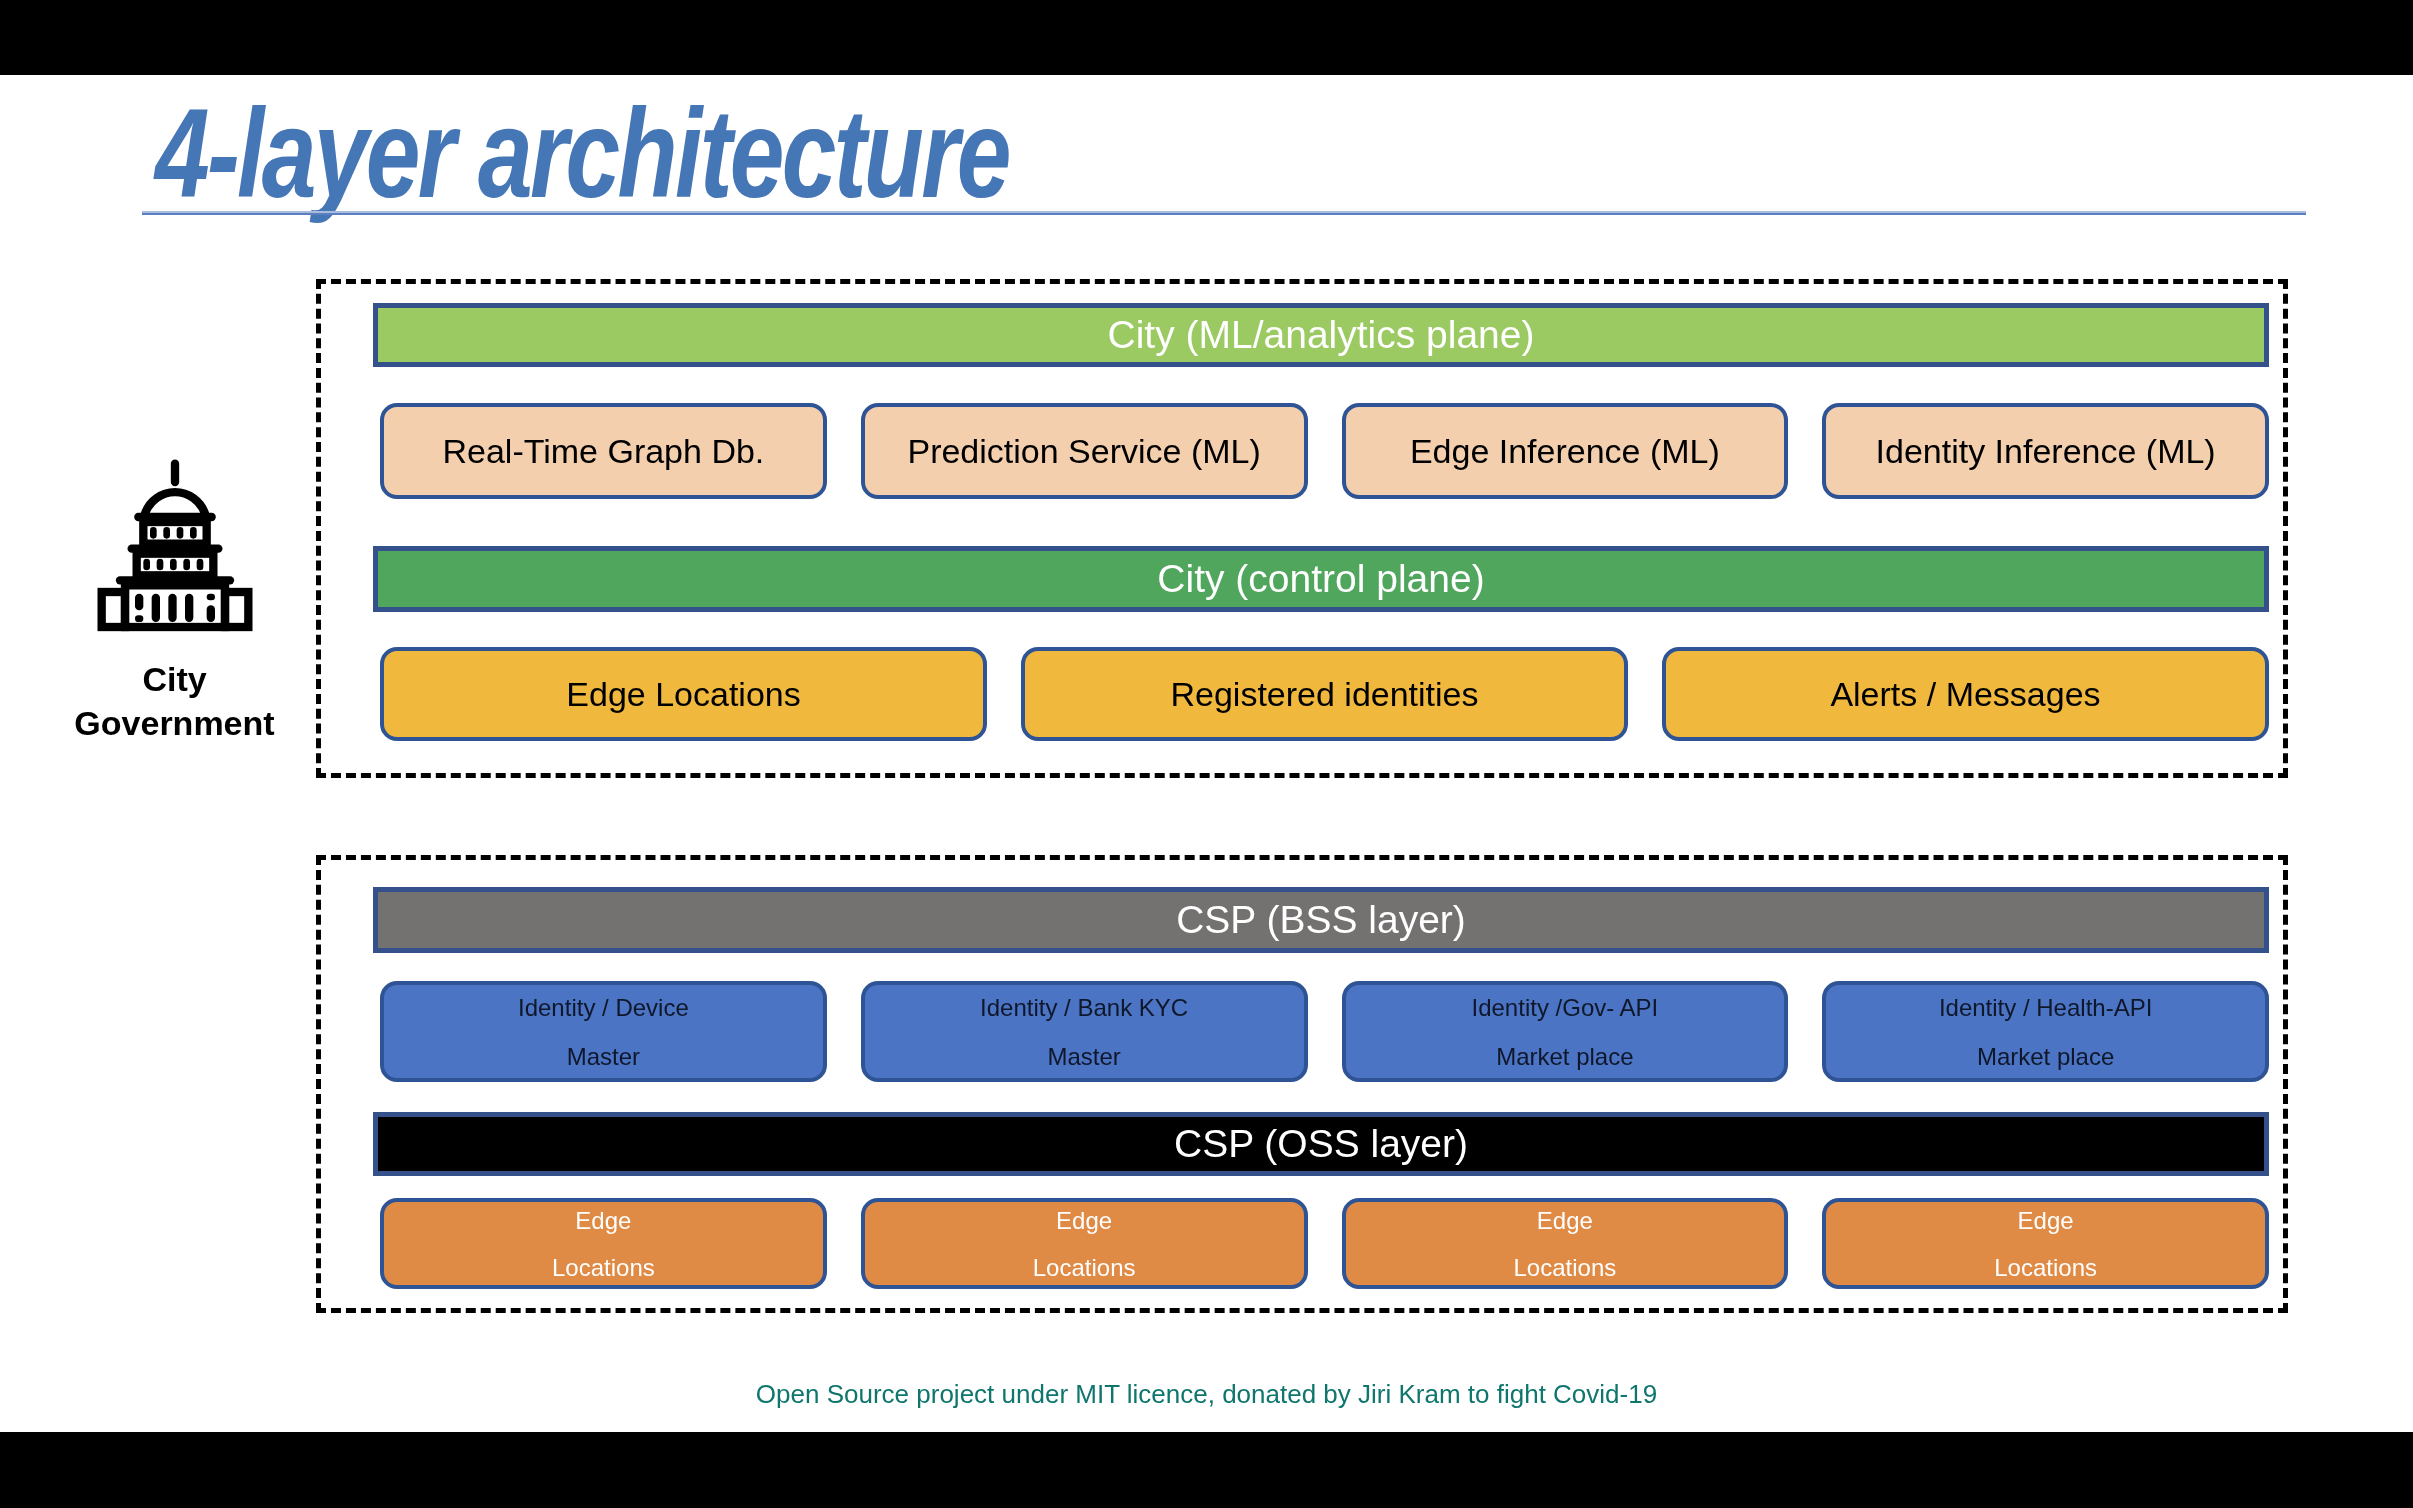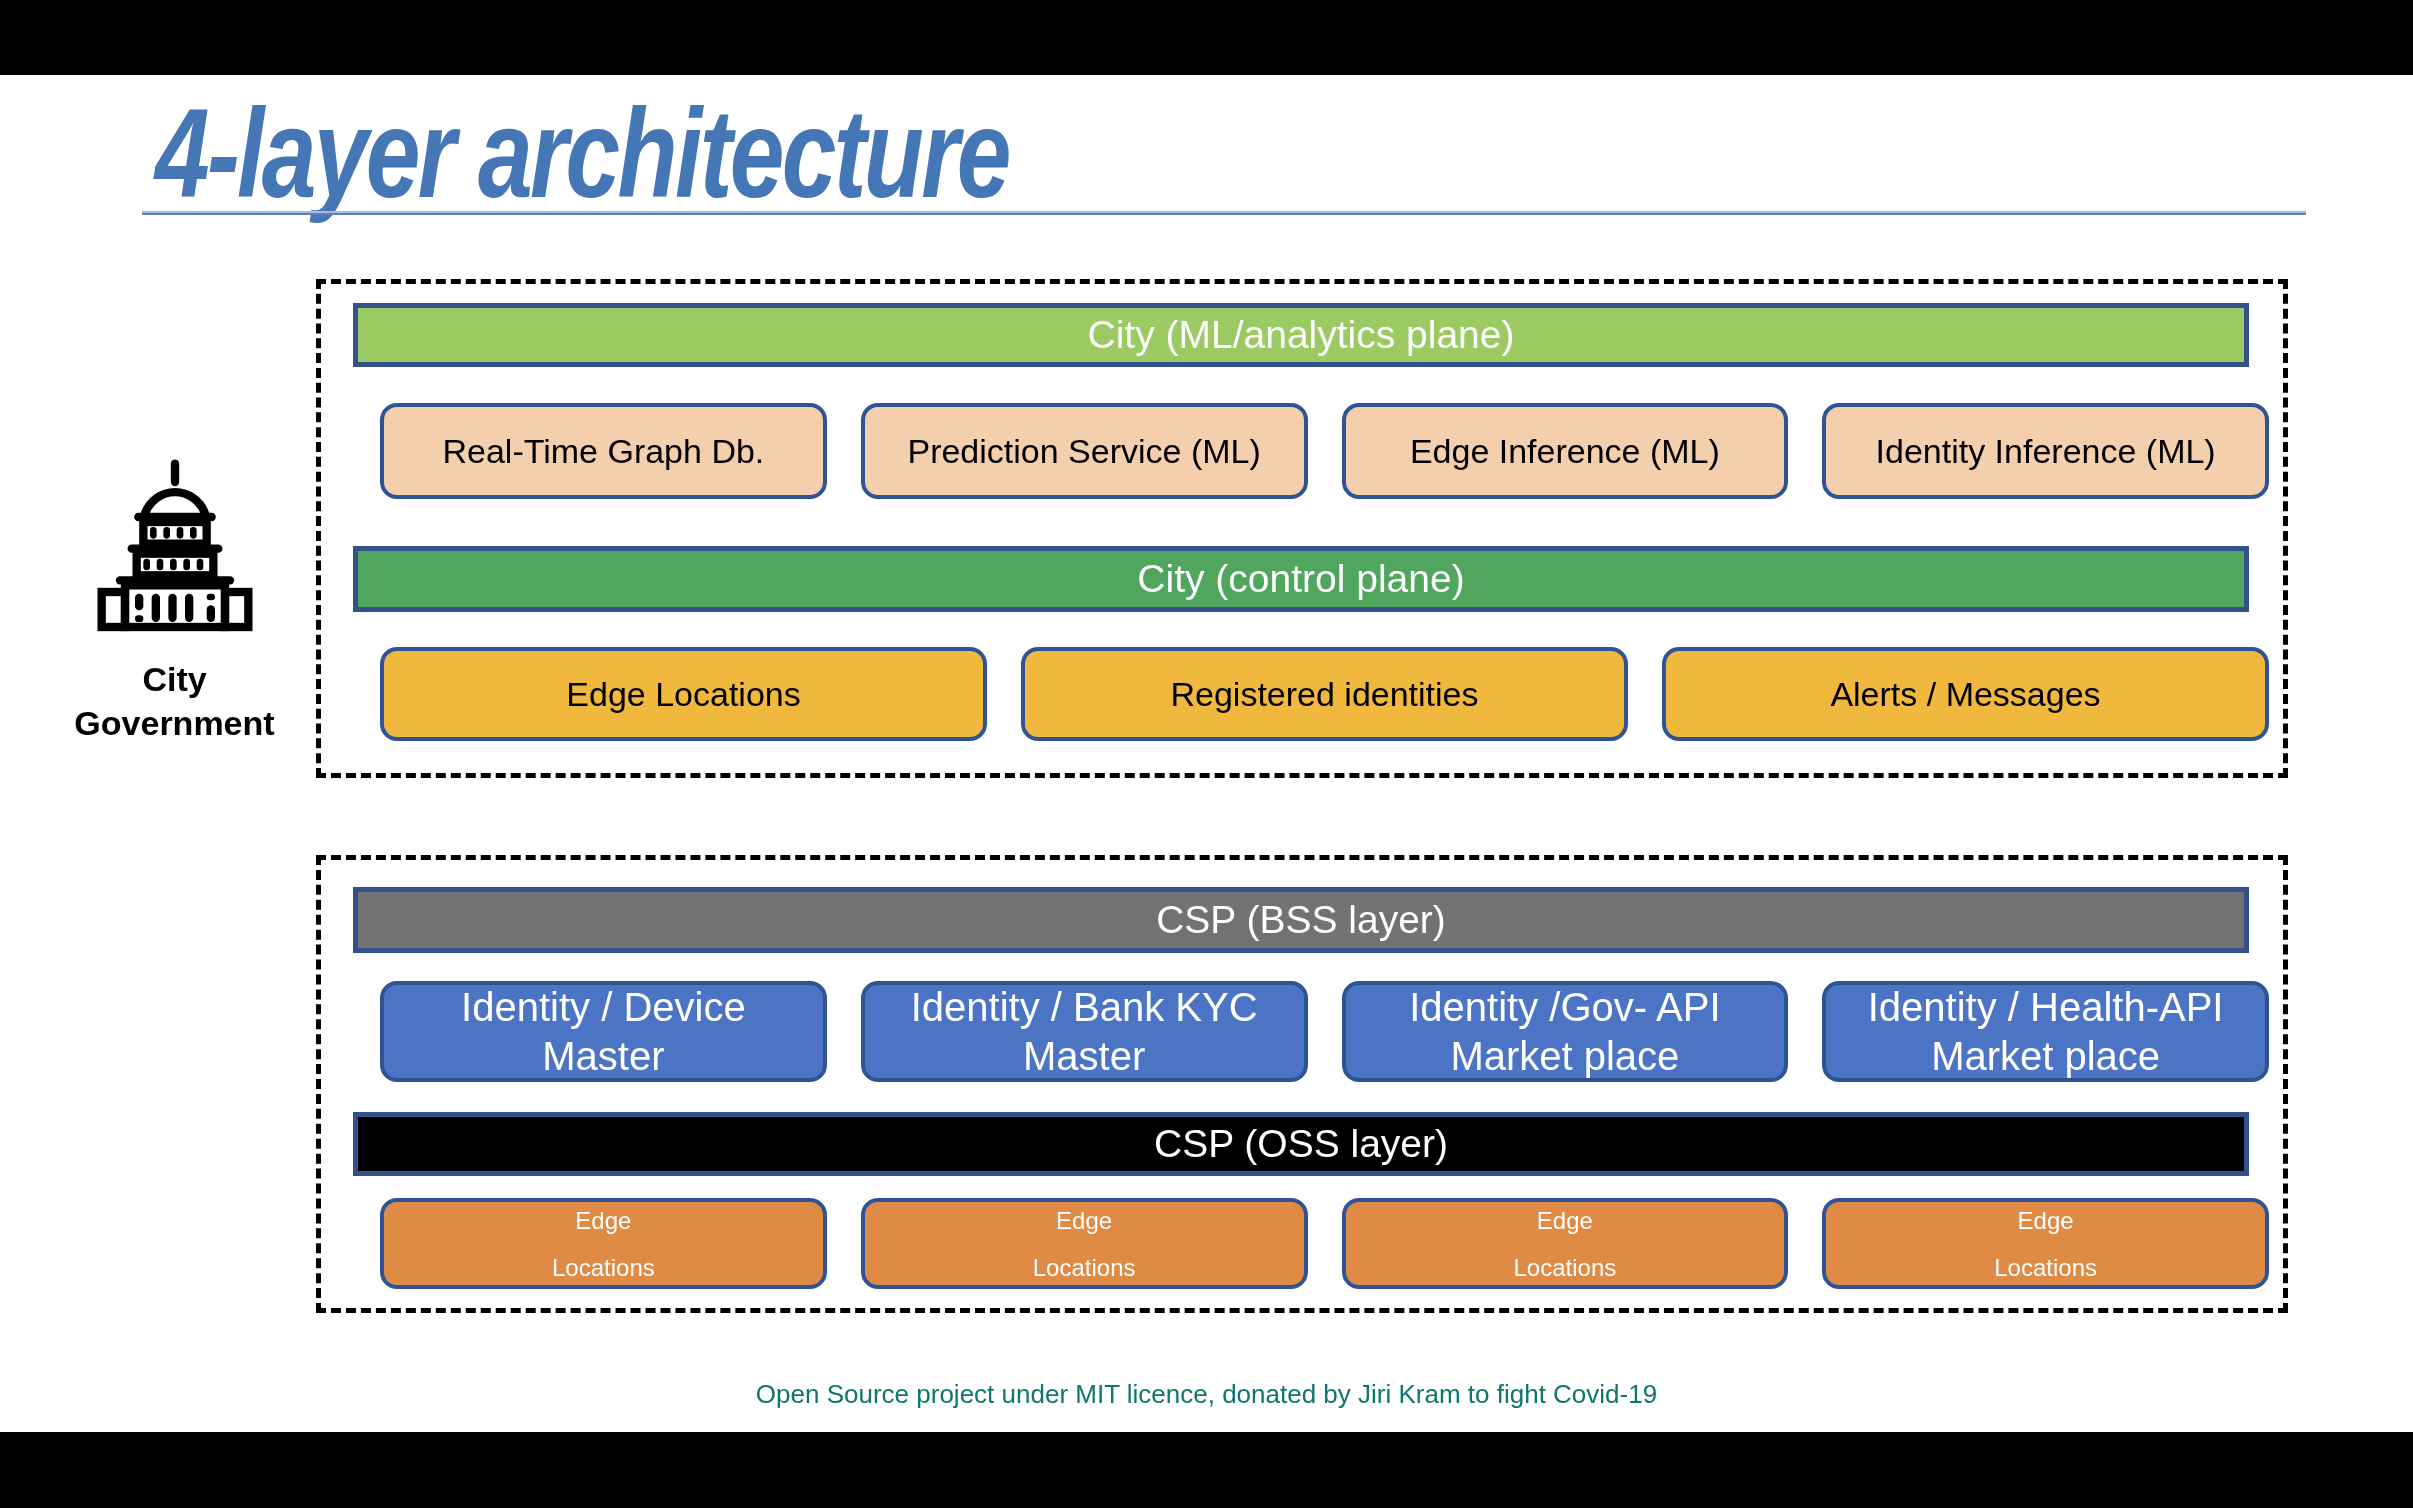--- a/index.html
+++ b/index.html
@@ -27,21 +27,21 @@
   }
 
   .panel{
     position:absolute;left:316px;width:1962px;
     border:5px dashed #000;
   }
   .panel.city{top:279px;height:489px;}
   .panel.csp{top:855px;height:448px;}
 
   .banner{
-    position:absolute;left:32px;width:1886px;
+    position:absolute;left:52px;width:1886px;
     border:5.9px solid #35518c;
     display:flex;align-items:center;justify-content:center;
     color:#fff;font-size:39px;
   }
   .banner.light-green{top:19px;height:54px;background:#9cca62;}
   .banner.dark-green{top:262px;height:56px;background:#4fa65c;}
   .banner.gray{top:27px;height:56px;background:#747171;}
   .banner.black{top:252px;height:54px;background:#000;}
 
   .row{
@@ -54,21 +54,21 @@
   .row.oss-row{top:338px;height:91px;}
 
   .box{
     flex:1 1 0;
     border:4.2px solid #2f5496;border-radius:17px;
     display:flex;align-items:center;justify-content:center;
     text-align:center;font-size:34px;white-space:pre-line;
   }
   .box.peach{background:#f4cfae;color:#000;}
   .box.yellow{background:#f0b93e;color:#000;}
-  .box.blue{background:#4c74c4;color:#ffffff;font-size:40px;line-height:49px;}
+  .box.blue{background:#4c74c4;color:#0f172a;font-size:24px;line-height:49px;}
   .box.orange{background:#e08b45;color:#fff;font-size:24px;line-height:47px;}
 
   .actor{position:absolute;text-align:center;}
   .actor .icon{display:block;margin:0 auto;}
   .actor-label{
     font-weight:bold;color:#000;white-space:pre-line;text-align:center;
   }
   .actor.city-actor{left:34px;top:457px;width:281px;}
   .actor.city-actor .actor-label{margin-top:20px;font-size:34px;line-height:44px;}
   .actor.csp-actor{left:34px;top:929px;width:289px;}

